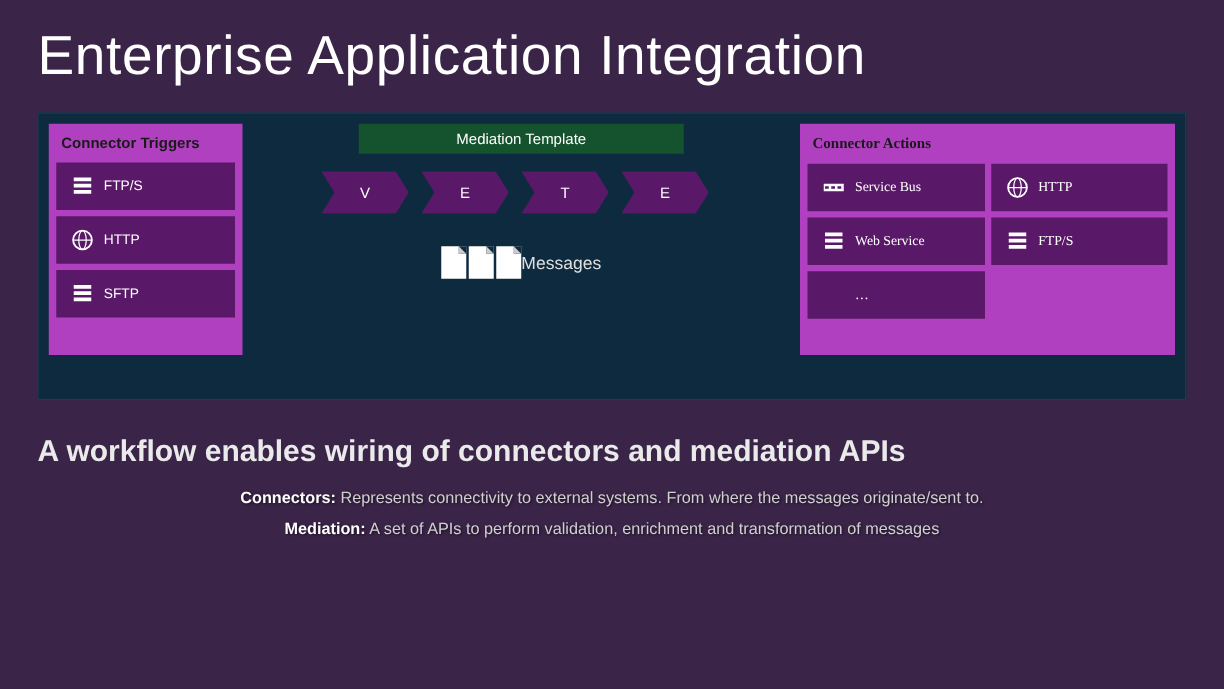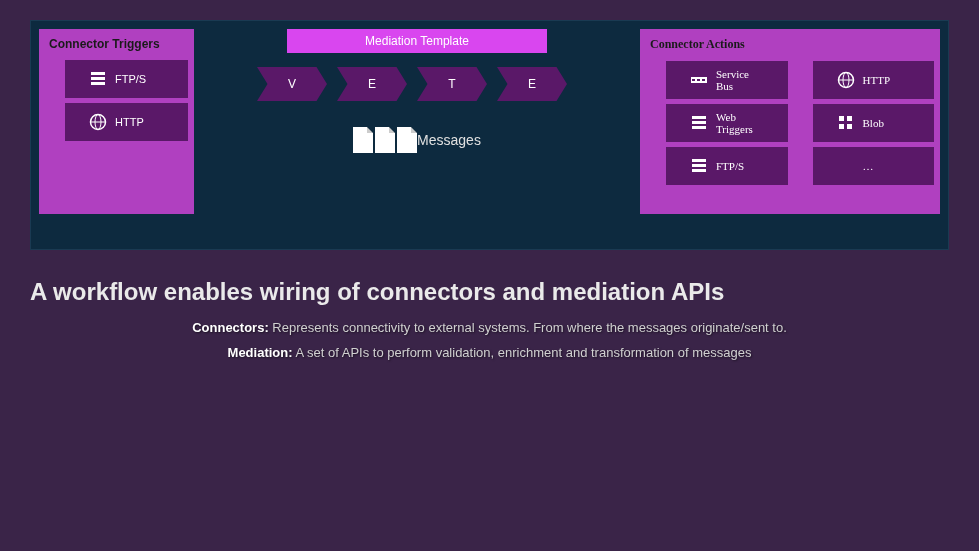--- a/index.html
+++ b/index.html
@@ -52,23 +52,22 @@
   color: #1a1a1a;
   padding: 2px 4px 4px 4px;
 }
 .panel-item {
   background: #5a1868;
   color: #fff;
   font-size: 11px;
   display: flex;
   align-items: center;
   gap: 8px;
-  padding: 6px 24px;
+  padding: 6px 12px;
   height: 38px;
-  margin-left: 20px;
 }
 .panel-item .icon {
   width: 18px;
   height: 18px;
   display: flex;
   align-items: center;
   justify-content: center;
   flex-shrink: 0;
 }
 .panel-right-grid {
@@ -78,21 +77,21 @@
 }
 .panel-right-grid .panel-item { min-width: 0; }
 .center {
   flex: 1;
   display: flex;
   flex-direction: column;
   align-items: center;
   position: relative;
 }
 .mediation-bar {
-  background: #d946ef;
+  background: #14532d;
   color: #fff;
   font-size: 12px;
   padding: 5px 0;
   width: 260px;
   text-align: center;
 }
 .chevron-row {
   display: flex;
   align-items: center;
   margin-top: 14px;
@@ -145,20 +144,21 @@
   margin-bottom: 10px;
   text-shadow: 1px 1px 2px rgba(0,0,0,0.5);
 }
 .def-line .term { font-weight: 600; color: #fff; }
 svg { display: block; }
 </style>
 </head>
 <body>
 
 <div class="slide">
+  <h1 class="title">Enterprise Application Integration</h1>
 
   <div class="diagram-container">
 
     <div class="diagram-flex">
 
       <div class="panel panel-left">
         <div class="panel-header">Connector Triggers</div>
         <div class="panel-item">
           <span class="icon">
             <svg width="18" height="18" viewBox="0 0 18 18">
@@ -172,20 +172,30 @@
         <div class="panel-item">
           <span class="icon">
             <svg width="18" height="18" viewBox="0 0 18 18">
                 <circle cx="9" cy="9" r="7.5" fill="none" stroke="#fff" stroke-width="1.5"></circle>
                 <ellipse cx="9" cy="9" rx="3" ry="7.5" fill="none" stroke="#fff" stroke-width="1"></ellipse>
                 <line x1="1.5" y1="9" x2="16.5" y2="9" stroke="#fff" stroke-width="1"></line>
               </svg>
           </span>
           <span>HTTP</span>
         </div>
+        <div class="panel-item">
+          <span class="icon">
+            <svg width="18" height="18" viewBox="0 0 18 18">
+                <rect x="2" y="2" width="14" height="3" fill="#fff"></rect>
+                <rect x="2" y="7" width="14" height="3" fill="#fff"></rect>
+                <rect x="2" y="12" width="14" height="3" fill="#fff"></rect>
+              </svg>
+          </span>
+          <span>SFTP</span>
+        </div>
       </div>
 
       <div class="center">
         <div class="mediation-bar">Mediation Template</div>
         <div class="chevron-row">
           <div class="chevron">V</div>
           <div class="chevron">E</div>
           <div class="chevron">T</div>
           <div class="chevron">E</div>
         </div>
@@ -224,32 +234,21 @@
             <span>HTTP</span>
           </div>
           <div class="panel-item">
             <span class="icon">
               <svg width="18" height="18" viewBox="0 0 18 18">
                   <rect x="2" y="2" width="14" height="3" fill="#fff"></rect>
                   <rect x="2" y="7" width="14" height="3" fill="#fff"></rect>
                   <rect x="2" y="12" width="14" height="3" fill="#fff"></rect>
                 </svg>
             </span>
-            <span>Web Triggers</span>
-          </div>
-          <div class="panel-item">
-            <span class="icon">
-              <svg width="18" height="18" viewBox="0 0 18 18">
-                  <rect x="2" y="2" width="5" height="5" fill="#fff"></rect>
-                  <rect x="10" y="2" width="5" height="5" fill="#fff"></rect>
-                  <rect x="2" y="10" width="5" height="5" fill="#fff"></rect>
-                  <rect x="10" y="10" width="5" height="5" fill="#fff"></rect>
-                </svg>
-            </span>
-            <span>Blob</span>
+            <span>Web Service</span>
           </div>
           <div class="panel-item">
             <span class="icon">
               <svg width="18" height="18" viewBox="0 0 18 18">
                   <rect x="2" y="2" width="14" height="3" fill="#fff"></rect>
                   <rect x="2" y="7" width="14" height="3" fill="#fff"></rect>
                   <rect x="2" y="12" width="14" height="3" fill="#fff"></rect>
                 </svg>
             </span>
             <span>FTP/S</span>

